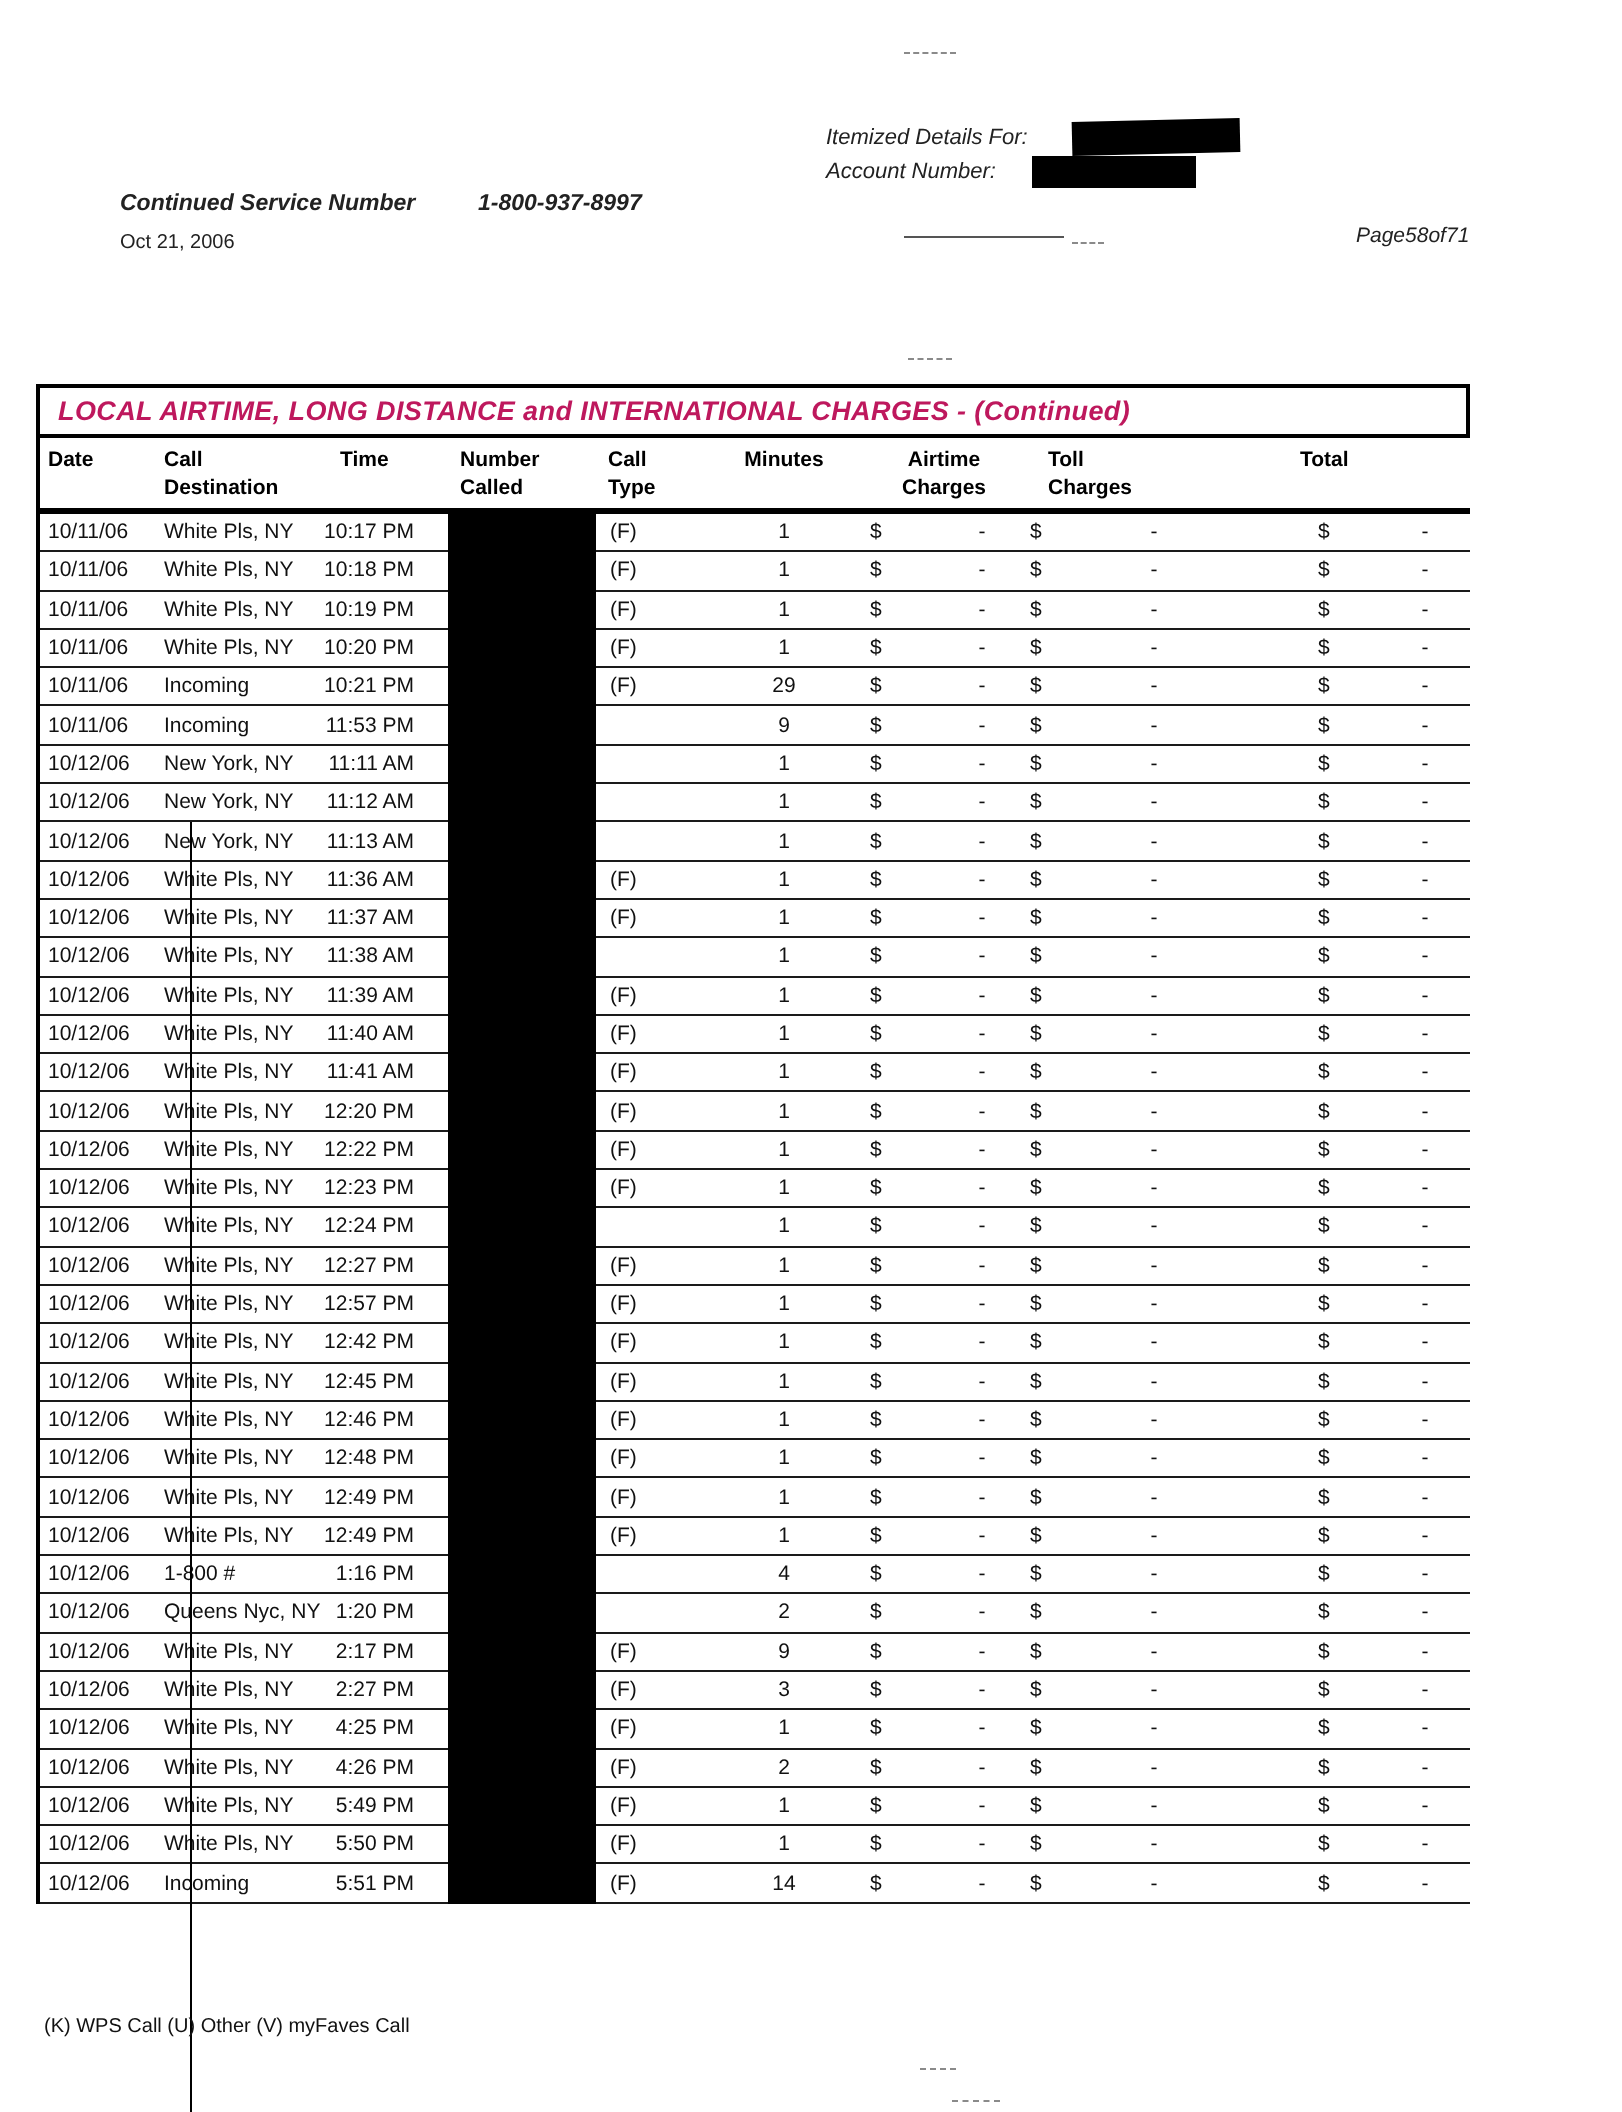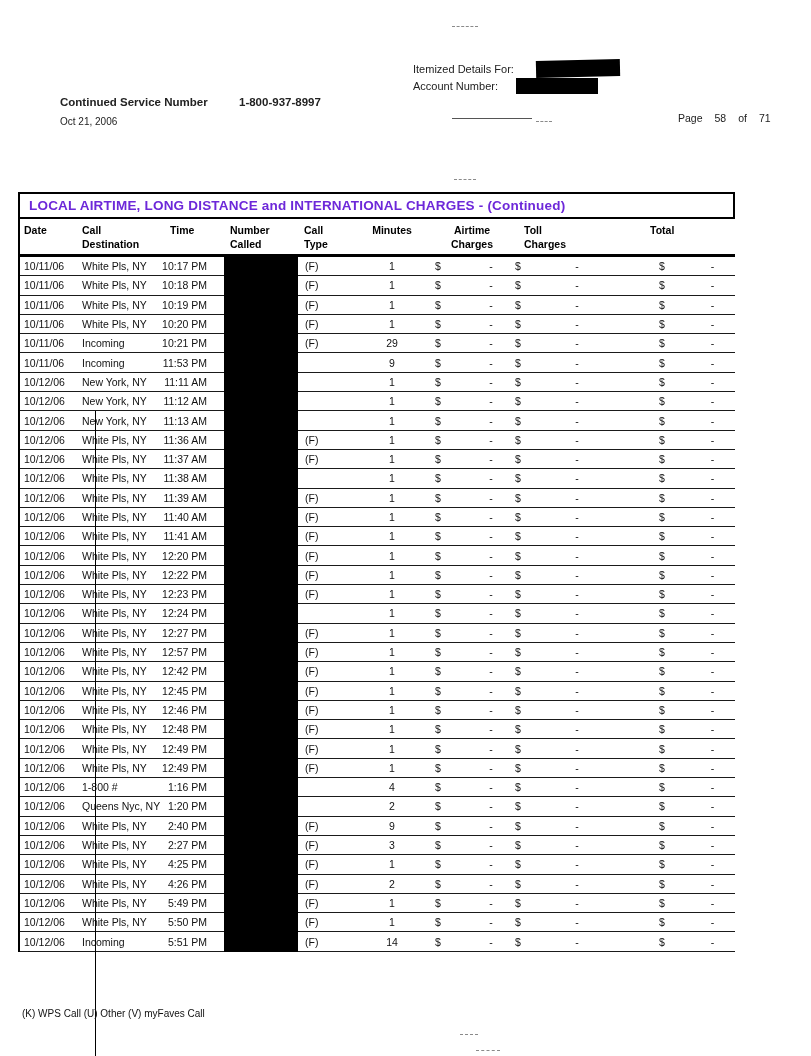--- a/index.html
+++ b/index.html
@@ -9,40 +9,40 @@
     width:811px; height:1056px;
     background:#ffffff;
     font-family:"Liberation Sans", sans-serif;
     color:#111;
     overflow:hidden;
     margin:0 auto;
   }
   .abs { position:absolute; }
 
   
-  .lbl-sm { font-size:11px; color:#222; }
+  .lbl-sm { font-size:11px; color:#222;font-style:italic; }
   .bold { font-weight:700; }
   .redact { background:#000; }
-  .pageinfo { display:flex; gap:12px; font-size:10.5px; color:#222; }
+  .pageinfo { display:flex; gap:0; font-size:10.5px; color:#222;font-style:italic; }
 
   
   .artifact { border-top:1.5px dashed #8a8a8a; height:0; }
   .artifact.solid { border-top:1.2px solid #555; }
 
   
   .table-wrap { position:absolute; left:18px; top:192px; width:717px; }
   .title-box {
     border:2px solid #000;
     height:27px;
     display:flex; align-items:center;
     padding-left:9px;
   }
   .title-box .title {
-    font-weight:700; 
-    font-size:13.5px; letter-spacing:0.2px; color:#6d28d9;
+    font-weight:700; font-style:italic;
+    font-size:13.5px; letter-spacing:0.2px; color:#be185d;
   }
   .grid {
     display:grid;
     grid-template-columns:60px 82px 62px 78px 50px 80px 38px 42px 42px 46px 50px 38px 49px;
   }
   .thead {
     border-left:2px solid #000;
     border-bottom:3px solid #000;
     height:38px;
     padding-top:5px;
@@ -571,21 +571,21 @@
     <span class="c-amt">-</span>
     <span class="c-cur">$</span>
     <span class="c-amt">-</span>
     <span></span>
     <span class="c-totcur">$</span>
     <span class="c-amt">-</span>
   </div>
         <div class="grid row">
     <span class="c-date">10/12/06</span>
     <span class="c-dest">White Pls, NY</span>
-    <span class="c-time">2:40 PM</span>
+    <span class="c-time">2:17 PM</span>
     <span class="c-num"></span>
     <span class="c-type">(F)</span>
     <span class="c-min">9</span>
     <span class="c-cur">$</span>
     <span class="c-amt">-</span>
     <span class="c-cur">$</span>
     <span class="c-amt">-</span>
     <span></span>
     <span class="c-totcur">$</span>
     <span class="c-amt">-</span>

